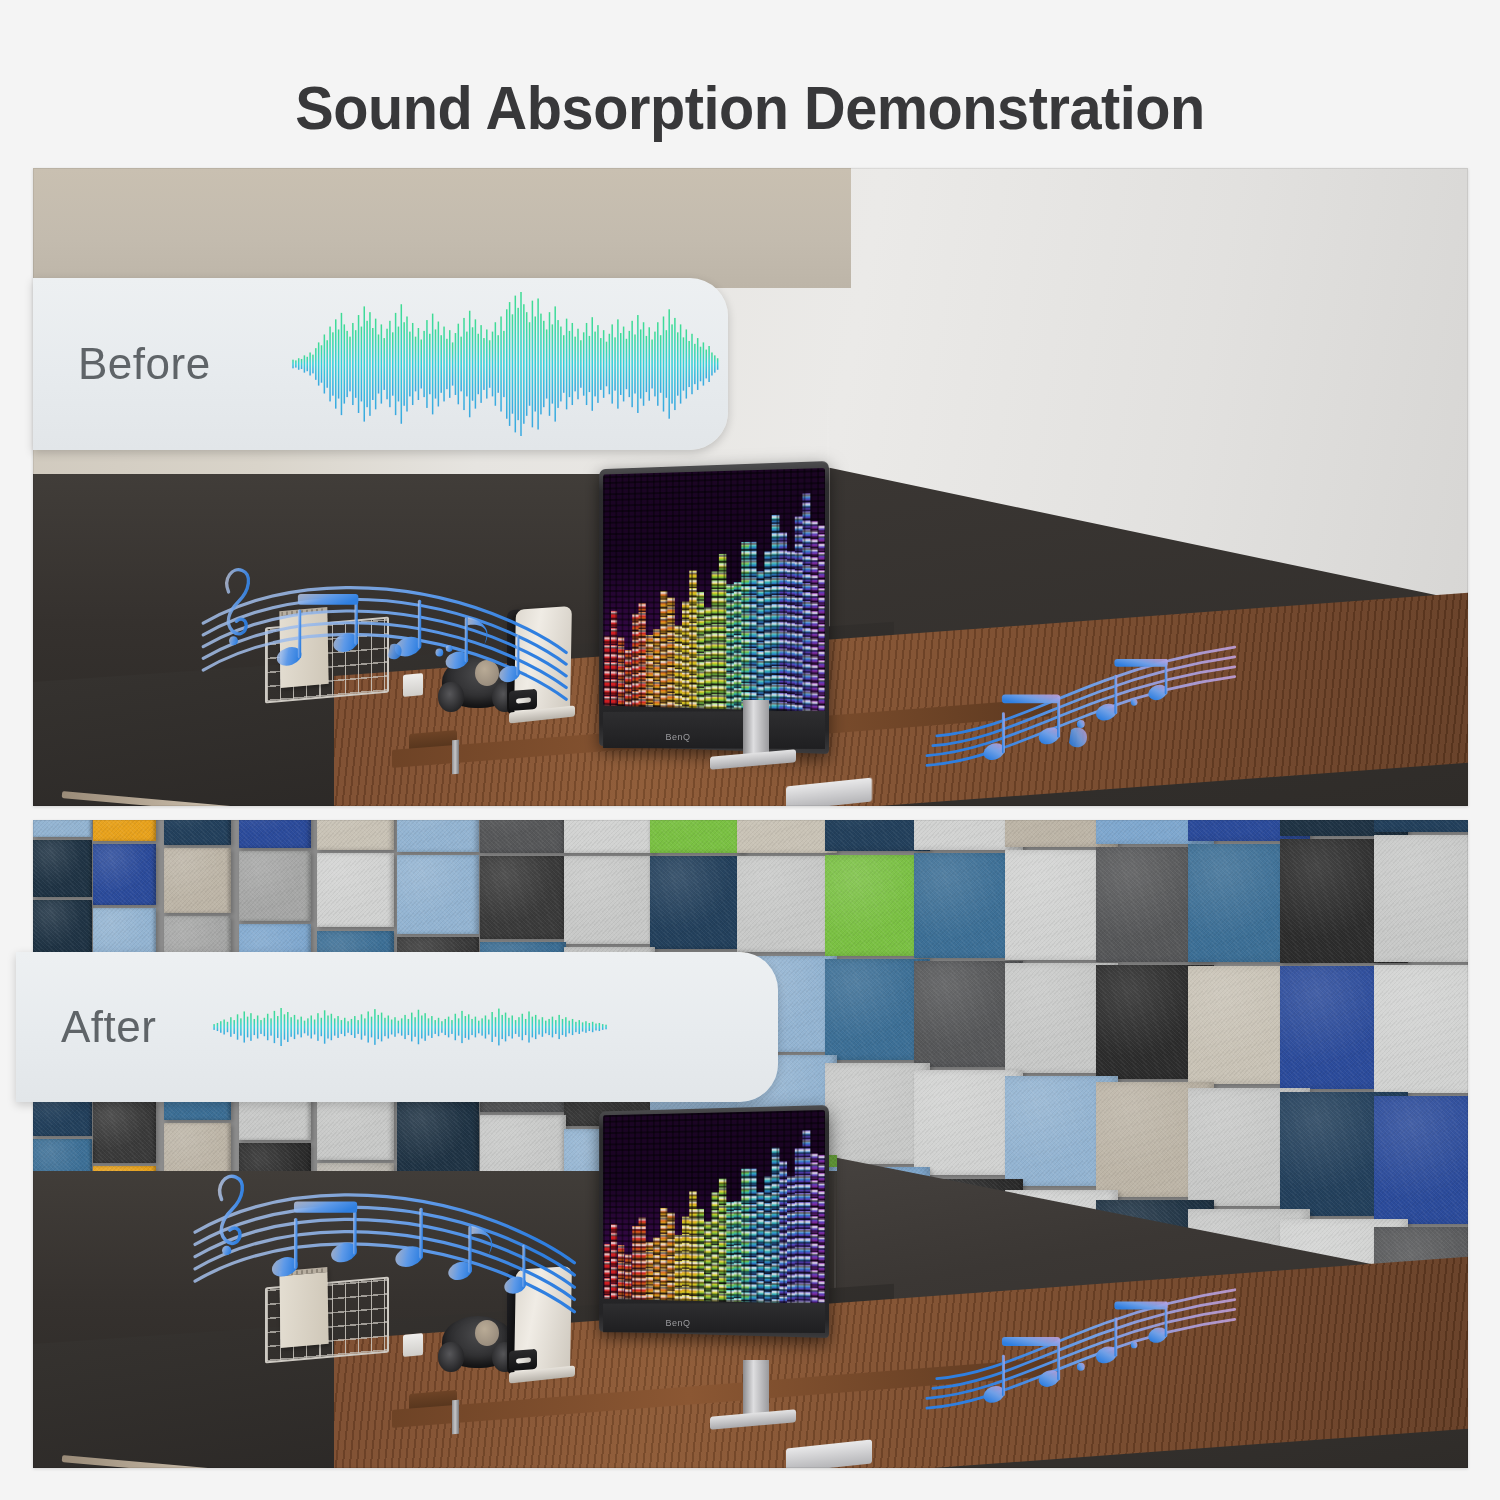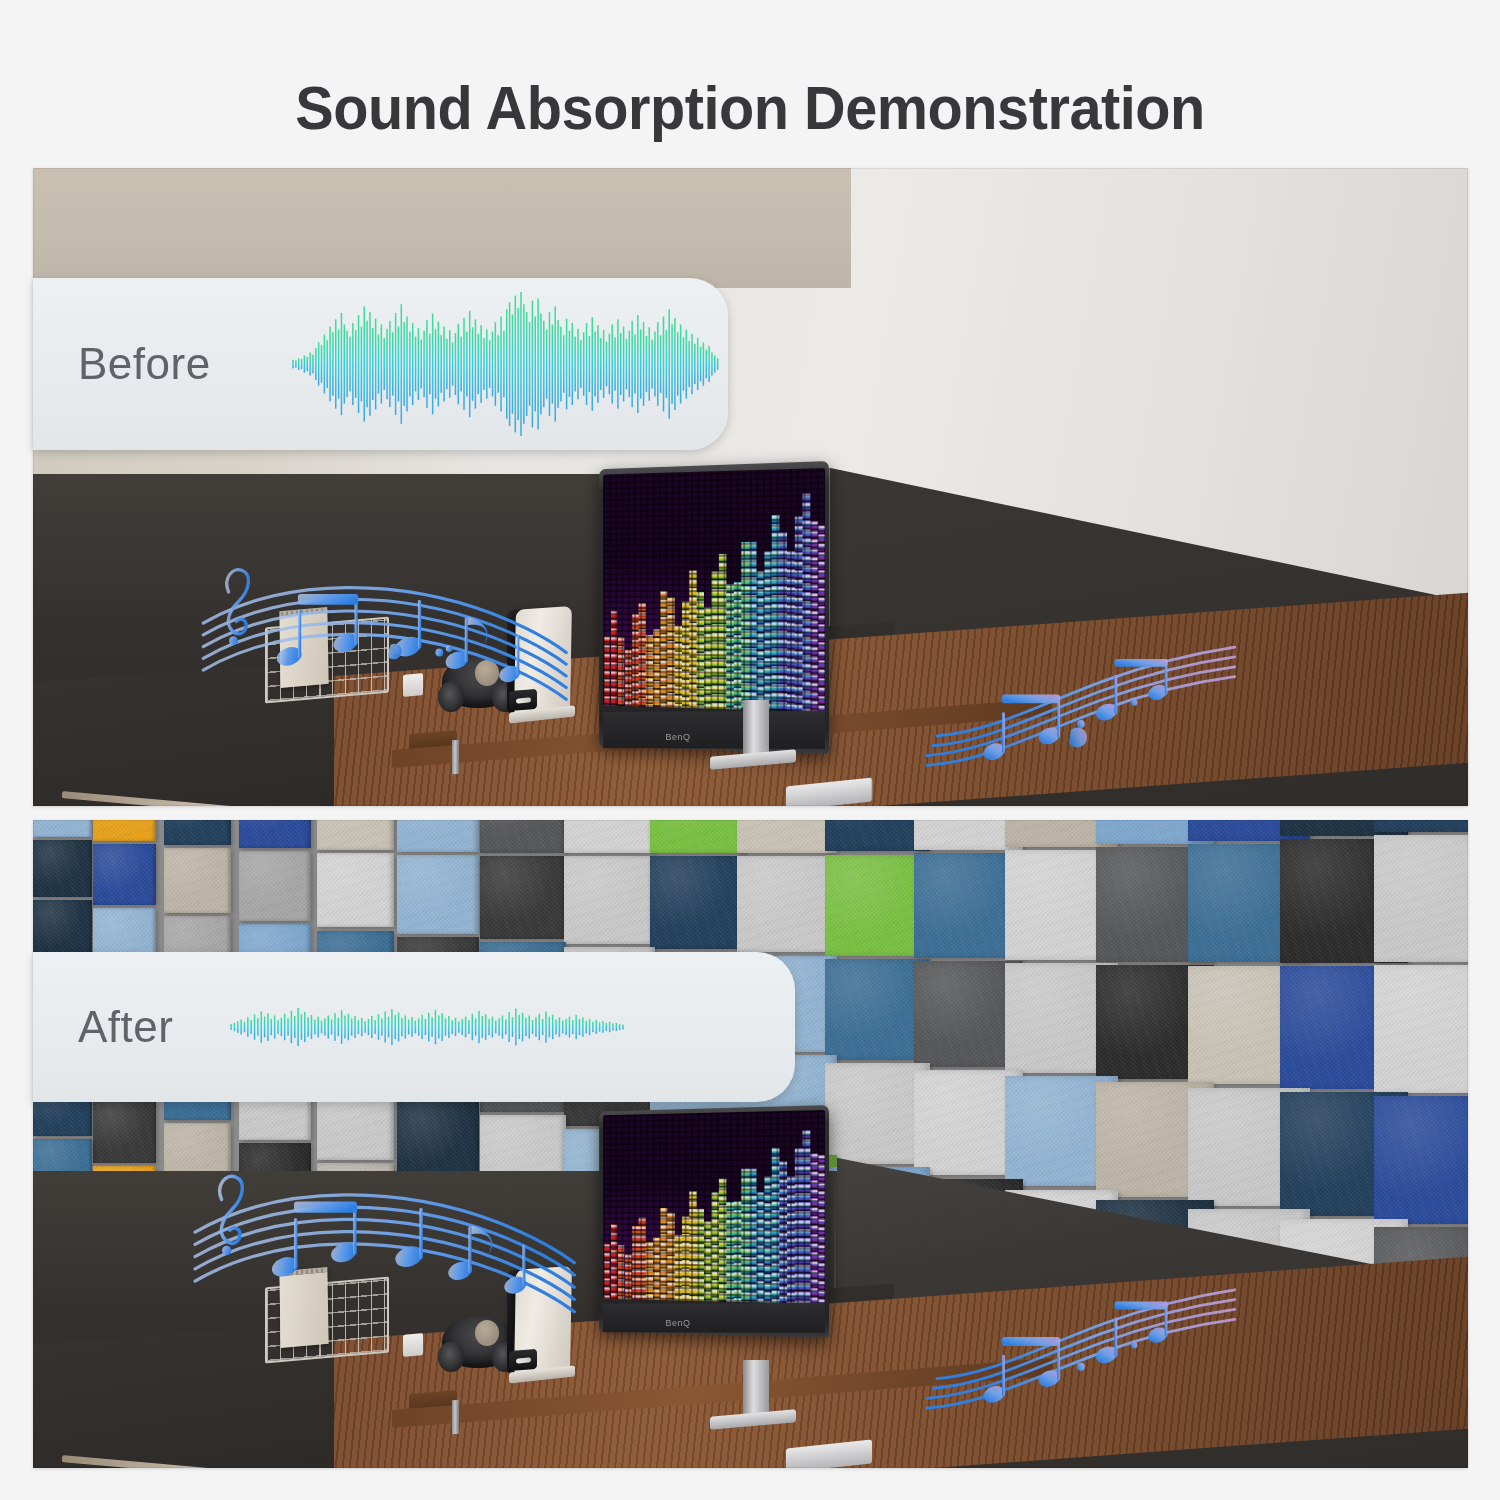--- a/index.html
+++ b/index.html
@@ -858,21 +858,21 @@
         </div>
       <div class="scanlines"></div>
     </div>
     <div class="monitor-chin"></div>
     <div class="monitor-brand">BenQ</div>
   </div>
 
   <div class="frame-line"></div>
 </div>
 
-<div class="label-card" id="card-after" style="left:33px;top:952px;width:762px;height:150px;">
+<div class="label-card" id="card-after" style="left:16px;top:952px;width:762px;height:150px;">
   <span class="label-text" style="margin-left:45px;width:150px;">After</span>
   <svg class="wave" id="wave-after" width="400" height="120" viewBox="0 0 400 120">
       <defs>
         <linearGradient id="wave-after-grad" x1="0" y1="0" x2="0" y2="1">
           <stop offset="0%" stop-color="#3fdc92"></stop>
           <stop offset="50%" stop-color="#35d0d8"></stop>
           <stop offset="100%" stop-color="#3aa8e0"></stop>
         </linearGradient>
       </defs>
       <g fill="url(#wave-after-grad)">

